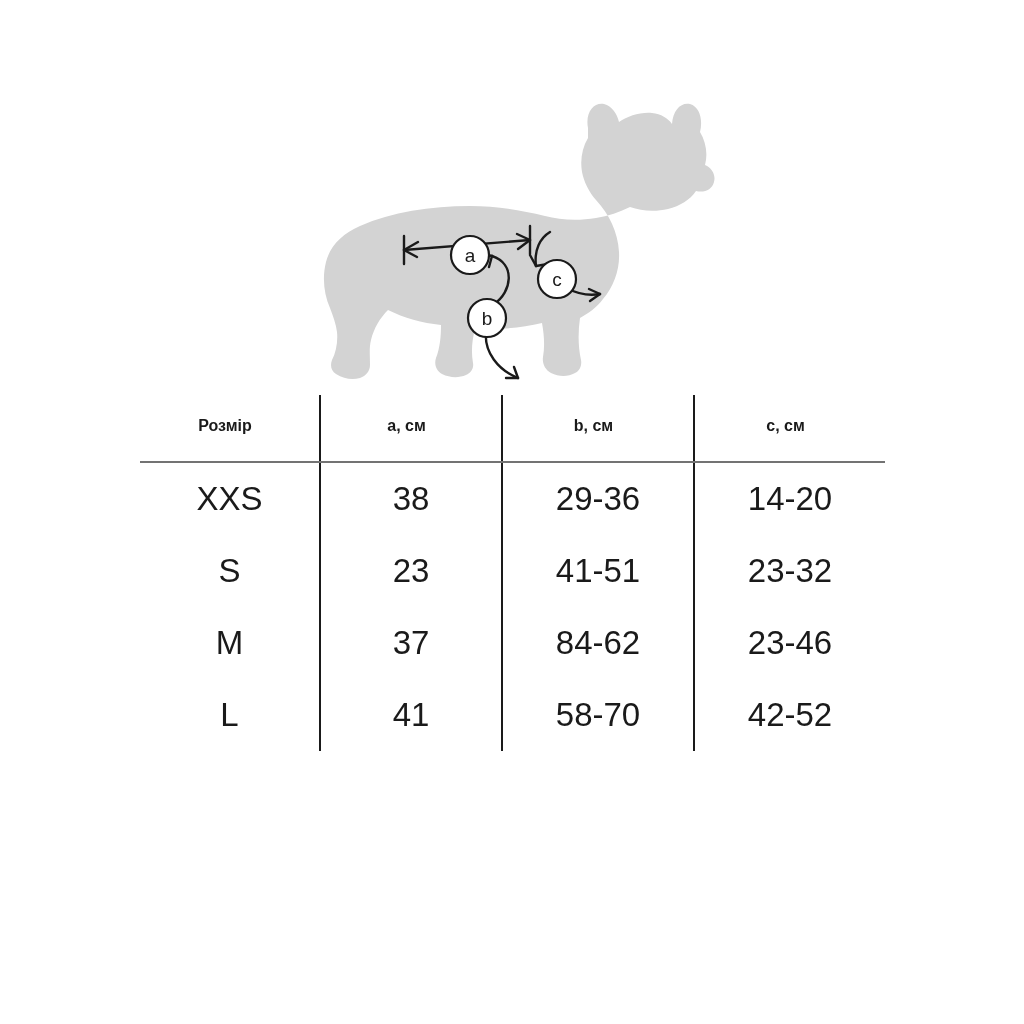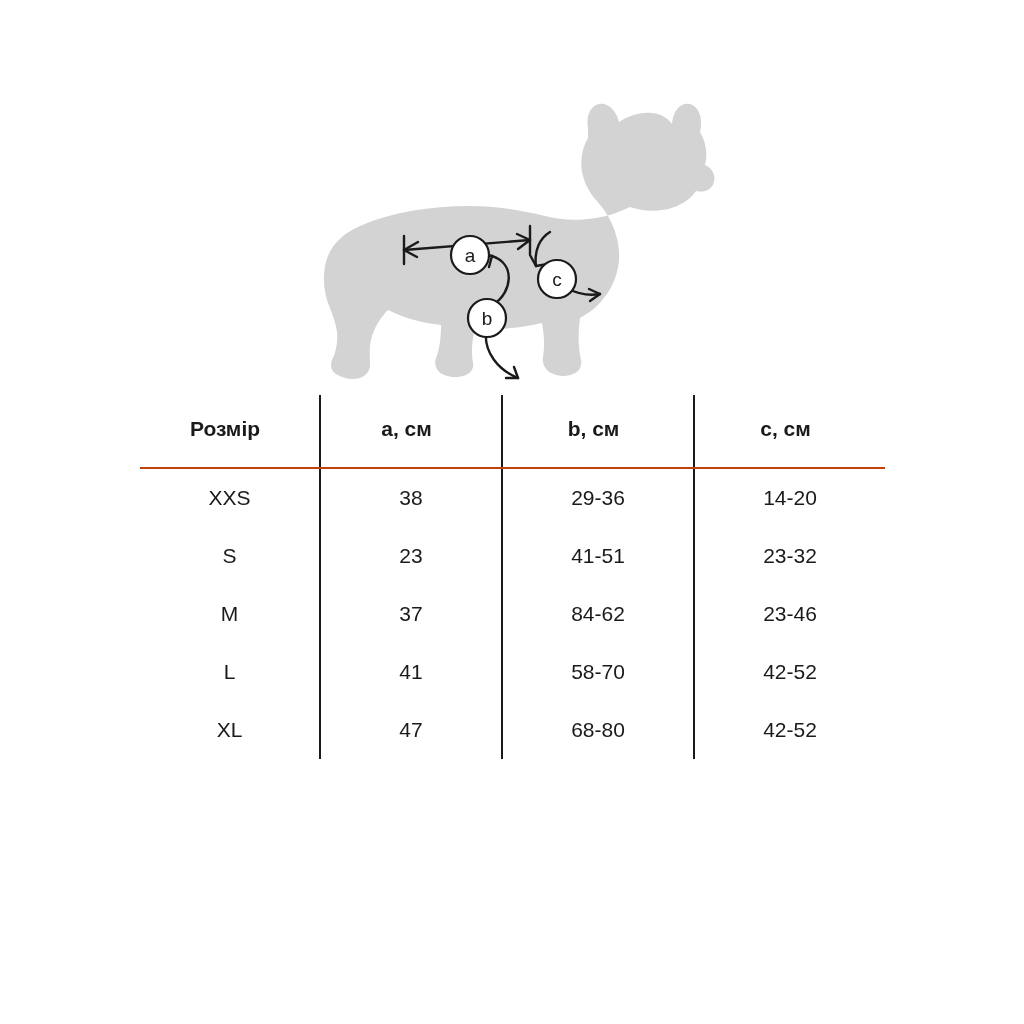--- a/index.html
+++ b/index.html
@@ -40,27 +40,27 @@
     border-collapse: collapse;
     table-layout: fixed;
   }
   #size-table th,
   #size-table td {
     text-align: center;
     vertical-align: middle;
     color: #1a1a1a;
   }
   #size-table thead th {
-    font-size: 21px;
+    font-size: 16px;
     font-weight: bold;
     padding: 22px 9px 26px 0;
-    border-bottom: 2px solid #c2410c;
+    border-bottom: 2px solid #737373;
   }
   #size-table tbody td {
-    font-size: 21px;
+    font-size: 33px;
     font-weight: normal;
     padding: 17px 0;
   }
   
   #size-table th.sep,
   #size-table td.sep {
     border-left: 2px solid #1a1a1a;
   }
 
   .col-size  { width: 180px; }
@@ -205,22 +205,16 @@
         <td class="sep">37</td>
         <td class="sep">84-62</td>
         <td class="sep">23-46</td>
       </tr>
       <tr>
         <td>L</td>
         <td class="sep">41</td>
         <td class="sep">58-70</td>
         <td class="sep">42-52</td>
       </tr>
-      <tr>
-        <td>XL</td>
-        <td class="sep">47</td>
-        <td class="sep">68-80</td>
-        <td class="sep">42-52</td>
-      </tr>
     </tbody>
   </table>
 
 </div>
 
 </body></html>

